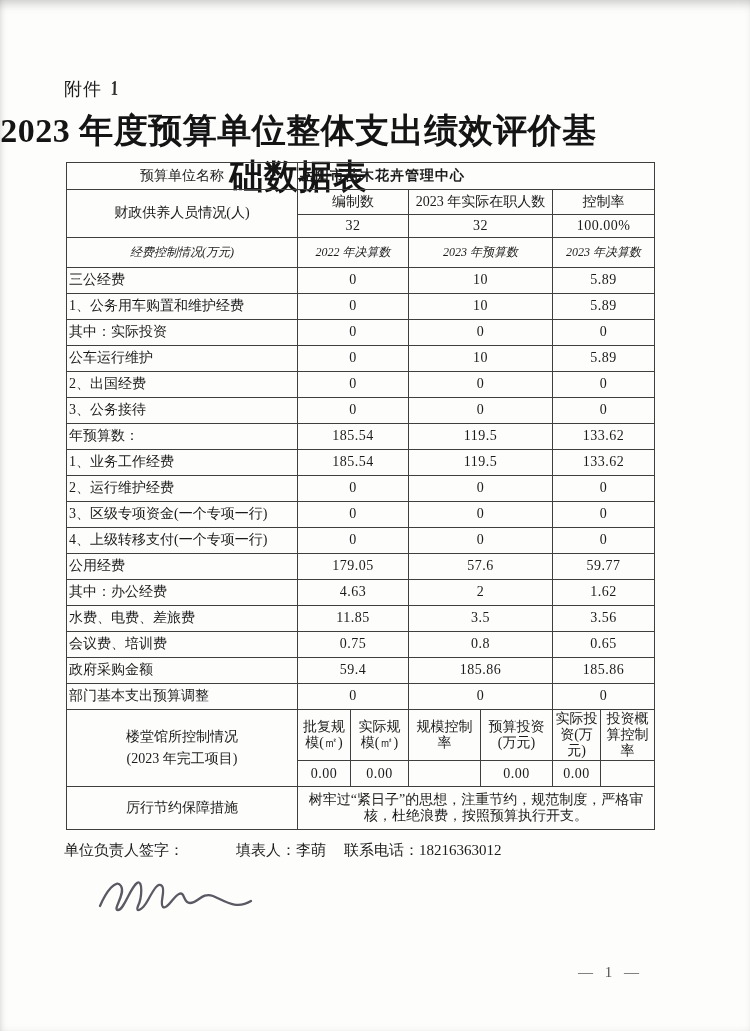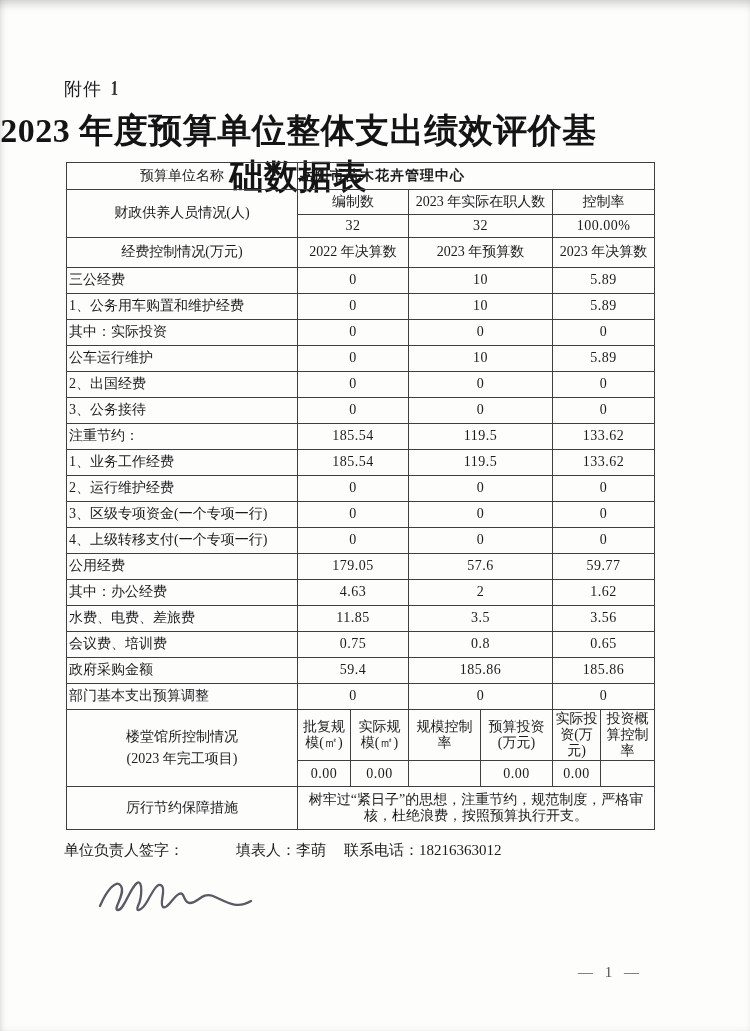--- a/index.html
+++ b/index.html
@@ -34,21 +34,21 @@
   .ind-a{padding-left:20px;}
   .ind-b{padding-left:40px;}
   .ind-c{padding-left:72px;}
   .ind-d{padding-left:55px;}
   td.unitname{text-align:left;padding-left:42px;letter-spacing:1px;font-weight:bold;}
   td.subhead{text-align:center;font-size:12.5px;line-height:1.25;padding:1px 1px;}
   td.thrift-text{text-align:center;font-size:13.5px;line-height:1.45;padding:2px 6px;}
   tr.r-unit td{height:24px;}
   tr.r-staffhead td{height:22px;}
   tr.r-staffval td{height:20px;}
-  tr.r-fundhead td{height:27px;font-size:14px;}
+  tr.r-fundhead td{height:27px;font-size:12px;font-style:italic;}
   tr.r-data td{height:23px;}
   tr.r-bhead td{height:44px;}
   tr.r-bval td{height:23px;}
   tr.r-thrift td{height:40px;}
   .bldg-line2{margin-top:6px;}
   .note{position:absolute;left:64px;top:781px;width:600px;
     font-size:15px;line-height:1.6;letter-spacing:.4px;color:#1c1c1c;}
   .sigline{position:absolute;left:64px;top:841px;width:620px;font-size:15px;
     display:flex;align-items:baseline;white-space:nowrap;color:#1c1c1c;}
   .sigline .gap1{width:52px;}
@@ -132,21 +132,21 @@
       <td colspan="2" class="val">0</td>
       <td colspan="2" class="val">0</td>
     </tr>
     <tr class="r-data">
       <td class="lbl ind-a">3、公务接待</td>
       <td colspan="2" class="val">0</td>
       <td colspan="2" class="val">0</td>
       <td colspan="2" class="val">0</td>
     </tr>
     <tr class="r-data">
-      <td class="lbl ind0">注重节约：</td>
+      <td class="lbl ind0">年预算数：</td>
       <td colspan="2" class="val">185.54</td>
       <td colspan="2" class="val">119.5</td>
       <td colspan="2" class="val">133.62</td>
     </tr>
     <tr class="r-data">
       <td class="lbl ind-a">1、业务工作经费</td>
       <td colspan="2" class="val">185.54</td>
       <td colspan="2" class="val">119.5</td>
       <td colspan="2" class="val">133.62</td>
     </tr>

